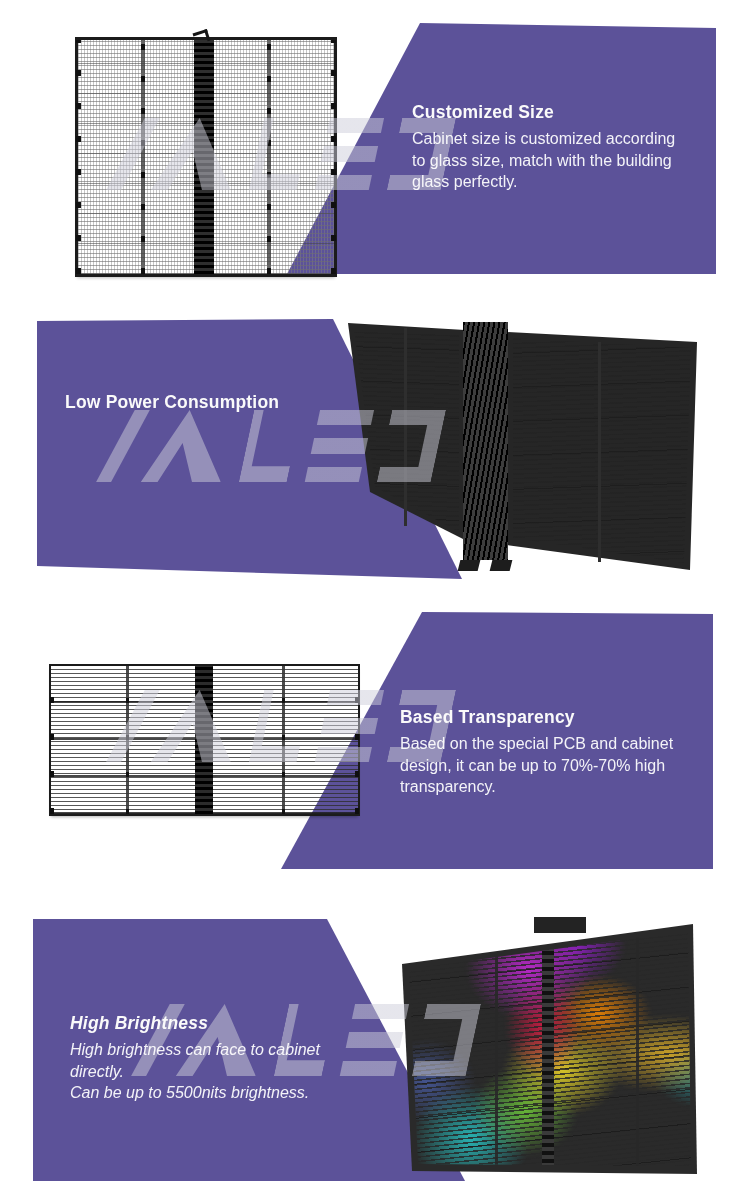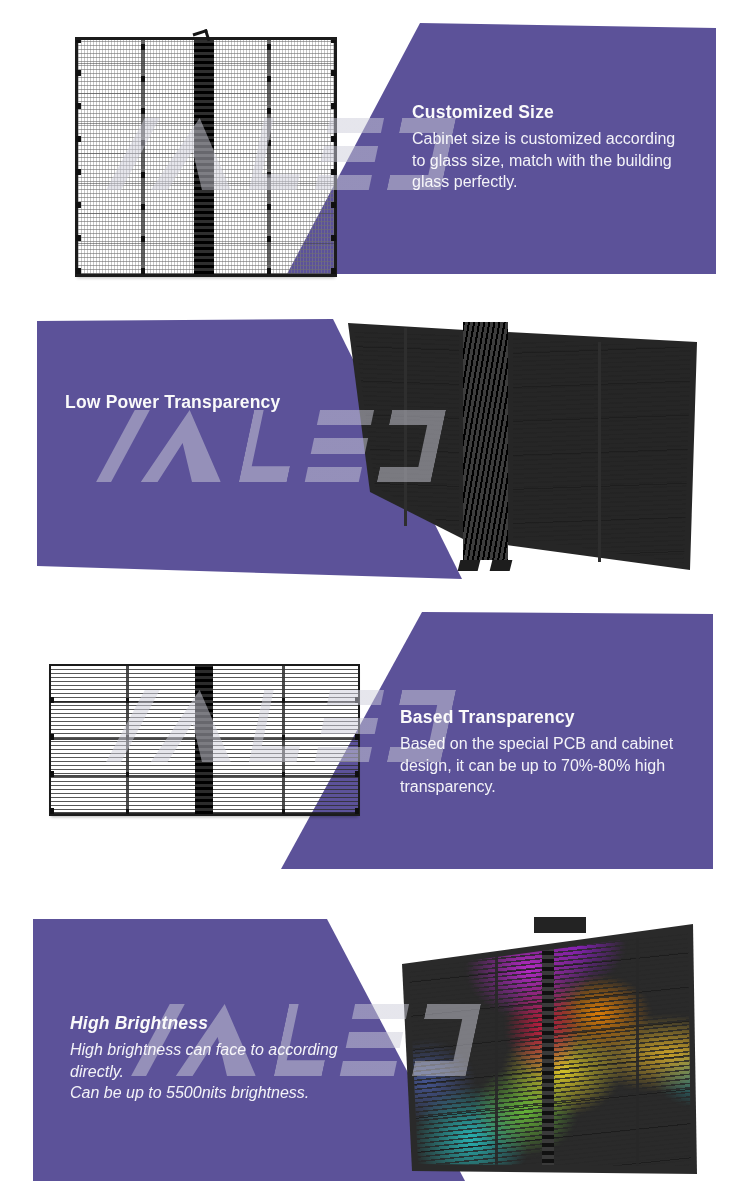--- a/index.html
+++ b/index.html
@@ -172,41 +172,41 @@
       <div class="dL"></div>
       <div class="dR"></div>
       <div class="col"></div>
       <div class="footL"></div>
       <div class="footR"></div>
     </div>
     <div class="wm">
       <i class="w-sl"></i><i class="w-tri"></i><i class="w-l"></i><i class="w-e"></i><i class="w-d"></i>
     </div>
     <div class="txt">
-      <h3>Low Power Transparency</h3>
+      <h3>Low Power Consumption</h3>
     </div>
   </section>
 
   <section class="band s3">
     <div class="purple"></div>
     <div class="screen scr3">
       <div class="louv"></div>
       <div class="clipsL"></div>
       <div class="clipsR"></div>
       <div class="div1"></div>
       <div class="div2"></div>
       <div class="cbar"></div>
     </div>
     <div class="wm">
       <i class="w-sl"></i><i class="w-tri"></i><i class="w-l"></i><i class="w-e"></i><i class="w-d"></i>
     </div>
     <div class="txt">
       <h3>Based Transparency</h3>
       <p>Based on the special PCB and cabinet
-design, it can be up to 70%-80% high
+design, it can be up to 70%-70% high
 transparency.</p>
     </div>
   </section>
 
   <section class="band s4">
     <div class="purple"></div>
     <div class="screen scr4">
       <div class="topbox"></div>
       <div class="f4"></div>
       <div class="g4">
@@ -215,19 +215,19 @@
         <div class="d1"></div>
         <div class="col4"></div>
         <div class="d2"></div>
       </div>
     </div>
     <div class="wm">
       <i class="w-sl"></i><i class="w-tri"></i><i class="w-l"></i><i class="w-e"></i><i class="w-d"></i>
     </div>
     <div class="txt">
       <h3>High Brightness</h3>
-      <p>High brightness can face to according
+      <p>High brightness can face to cabinet
 directly.
 Can be up to 5500nits brightness.</p>
     </div>
   </section>
 
 </div>
 
 </body></html>

